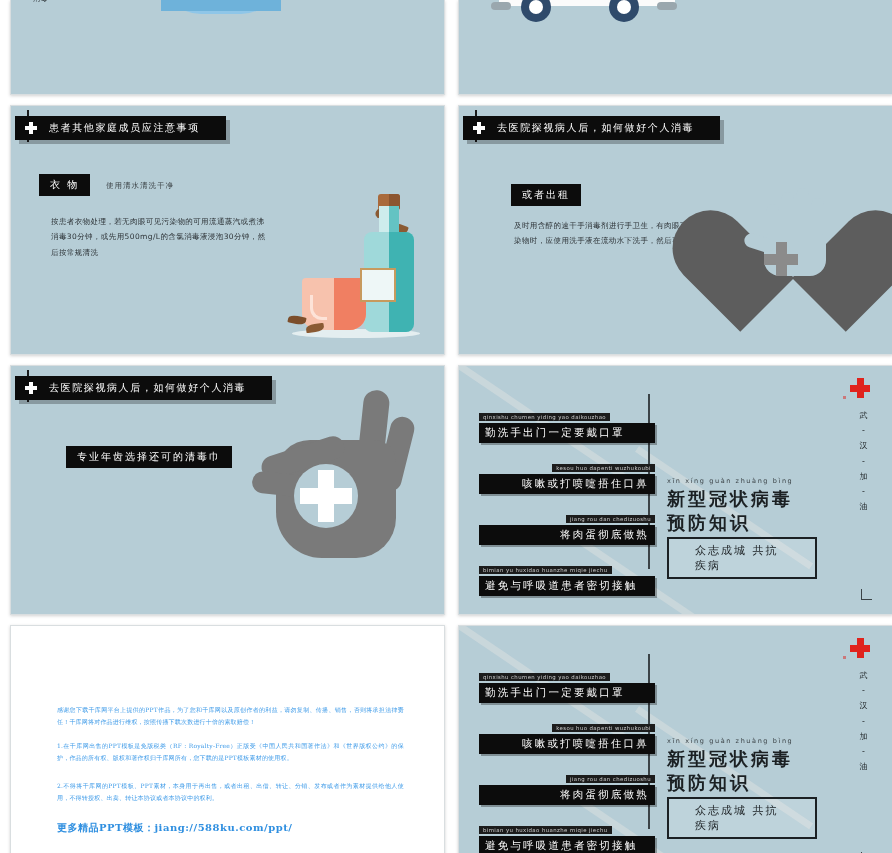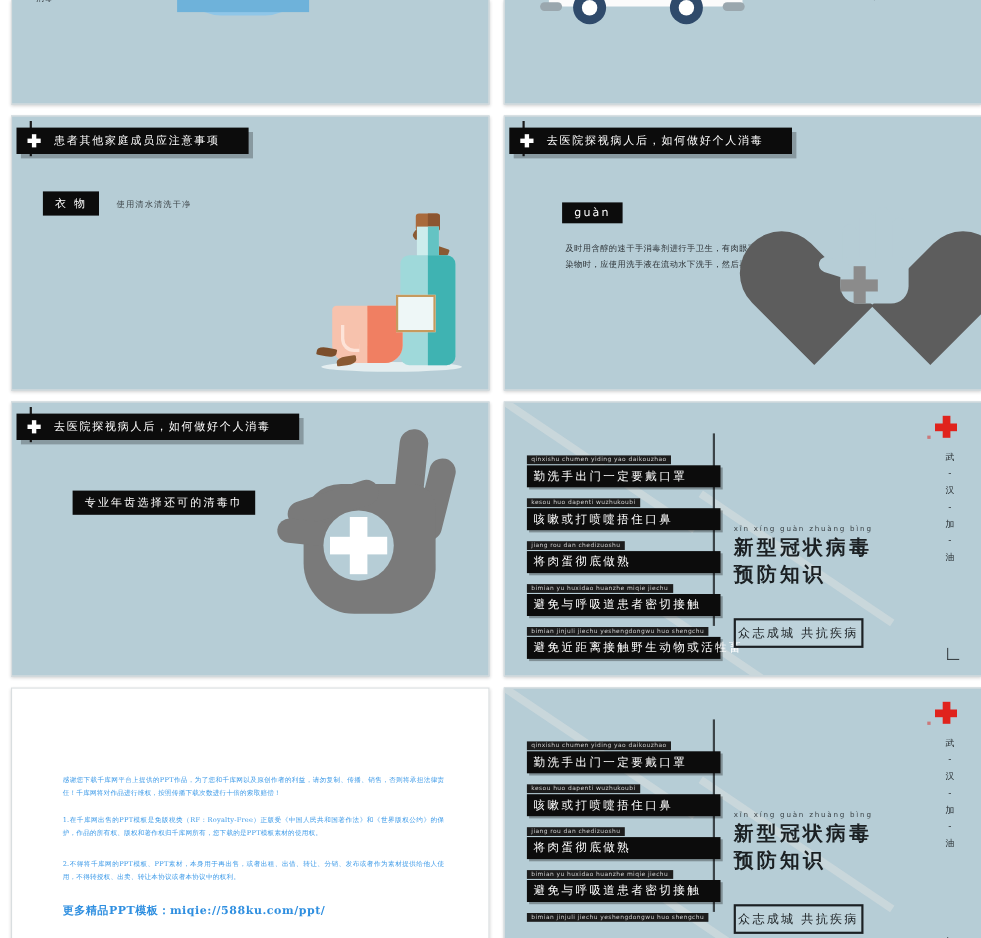--- a/index.html
+++ b/index.html
@@ -124,36 +124,36 @@
   .ab1{left:-8px;}.ab2{left:158px;}
 
   
   .closing{position:relative;width:100%;height:100%;}
   .diag{position:absolute;background:#cdd8dc;opacity:.85;}
   .d1{left:-8px;top:-10px;width:220px;height:7px;transform:rotate(34deg);transform-origin:0 0;}
   .d2{left:180px;top:80px;width:210px;height:7px;transform:rotate(34deg);transform-origin:0 0;}
   .d3{left:120px;top:170px;width:200px;height:7px;transform:rotate(34deg);transform-origin:0 0;}
   .vrule{position:absolute;left:189px;top:28px;width:2px;height:175px;background:#3b4347;}
   .slogans{position:absolute;left:20px;top:38px;width:176px;}
-  .slg{position:relative;margin-bottom:0;}
+  .slg{position:relative;margin-bottom:12px;}
   .slg .py{
     display:inline-block;background:#1c1c1c;color:#cfcfcf;
     font-size:5.4px;letter-spacing:.4px;padding:1px 4px;white-space:nowrap;
   }
   .slg .cn{
     display:block;background:#0c0c0c;color:#fff;font-size:10.5px;letter-spacing:2.2px;
     padding:3px 6px;white-space:nowrap;box-shadow:2px 2px 0 rgba(0,0,0,.3);
   }
-  .slg.r{text-align:left;}
+  .slg.r{text-align:right;}
   .title-blk{position:absolute;left:208px;top:111px;width:150px;}
   .title-py{font-size:6.5px;color:#3b4347;letter-spacing:1.6px;margin-bottom:2px;}
   .title-cn{font-size:18px;color:#1b2023;letter-spacing:3px;line-height:1.35;font-weight:bold;}
   .title-box{
-    display:inline-block;margin-top:26px;border:2px solid #1b2023;color:#1b2023;
-    font-size:11px;letter-spacing:2px;padding:4px 2px;background:rgba(255,255,255,.12);
+    display:inline-block;margin-top:1px;border:2px solid #1b2023;color:#1b2023;
+    font-size:11px;letter-spacing:2px;padding:4px 26px;background:rgba(255,255,255,.12);
   }
   .redcross{position:absolute;right:22px;top:12px;width:20px;height:20px;}
   .redcross:before,.redcross:after{content:"";position:absolute;background:#e0231d;}
   .redcross:before{left:7px;top:0;width:7px;height:20px;}
   .redcross:after{left:0;top:7px;width:20px;height:7px;}
   .reddot{position:absolute;right:46px;top:30px;width:3px;height:3px;background:#e0231d;opacity:.5;}
   .vtext{
     position:absolute;right:20px;top:42px;width:16px;
     font-size:8px;color:#23292c;letter-spacing:1px;text-align:center;line-height:1.9;
   }
@@ -211,20 +211,21 @@
   <div class="slide">
     <div class="hdr-tick"></div>
     <div class="hdr">
       <div class="bar">
         <span class="cross"></span>
         <span class="htxt">患者其他家庭成员应注意事项</span>
       </div>
     </div>
     <div class="tagbox" style="left:28px;top:68px;">衣 物</div>
     <div class="subnote" style="left:95px;top:75px;">使用清水清洗干净</div>
+    <div class="para" style="left:40px;top:108px;">按患者衣物处理，若无肉眼可见污染物的可用流通蒸汽或煮沸消毒30分钟，或先用500mg/L的含氯消毒液浸泡30分钟，然后按常规清洗</div>
 
     <div class="illus-bottle">
       <div class="leaf leaf1"></div>
         <div class="leaf leaf2"></div>
       <div class="b-shadow"></div>
       <div class="b-cap"></div>
         <div class="b-cap-d"></div>
       <div class="b-neck"></div>
         <div class="b-neck-d"></div>
       <div class="b-body"></div>
@@ -239,21 +240,21 @@
   </div>
 
   <div class="slide">
     <div class="hdr-tick"></div>
     <div class="hdr">
       <div class="bar">
         <span class="cross"></span>
         <span class="htxt">去医院探视病人后，如何做好个人消毒</span>
       </div>
     </div>
-    <div class="tagbox" style="left:52px;top:78px;">guàn</div>
+    <div class="tagbox" style="left:52px;top:78px;">或者出租</div>
     <div class="para para-narrow" style="left:55px;top:112px;">及时用含醇的速干手消毒剂进行手卫生，有肉眼可见污染物时，应使用洗手液在流动水下洗手，然后再消毒</div>
 
     <div class="illus-heart">
       <div class="heart"></div>
       <div class="hand">
         <div class="finger f1"></div>
           <div class="finger f2"></div>
         <div class="finger f3"></div>
           <div class="finger f4"></div>
         <div class="palm"></div>
@@ -312,21 +313,21 @@
       <div class="vtext">武 - 汉 - 加 - 油</div>
       <div class="corner"></div>
     </div>
   </div>
 
   <div class="slide white">
     <div class="cp">
       <div class="cp-p cp-p1">感谢您下载千库网平台上提供的PPT作品，为了您和千库网以及原创作者的利益，请勿复制、传播、销售，否则将承担法律责任！千库网将对作品进行维权，按照传播下载次数进行十倍的索取赔偿！</div>
       <div class="cp-p cp-p2">1.在千库网出售的PPT模板是免版税类（RF：Royalty-Free）正版受《中国人民共和国著作法》和《世界版权公约》的保护，作品的所有权、版权和著作权归千库网所有，您下载的是PPT模板素材的使用权。</div>
       <div class="cp-p cp-p3">2.不得将千库网的PPT模板、PPT素材，本身用于再出售，或者出租、出借、转让、分销、发布或者作为素材提供给他人使用，不得转授权、出卖、转让本协议或者本协议中的权利。</div>
-      <div class="cp-foot">更多精品PPT模板：miqie://588ku.com/ppt/</div>
+      <div class="cp-foot">更多精品PPT模板：jiang://588ku.com/ppt/</div>
     </div>
   </div>
 
   <div class="slide">
     <div class="closing">
       <div class="diag d1"></div>
       <div class="diag d2"></div>
       <div class="diag d3"></div>
       <div class="vrule"></div>
 

